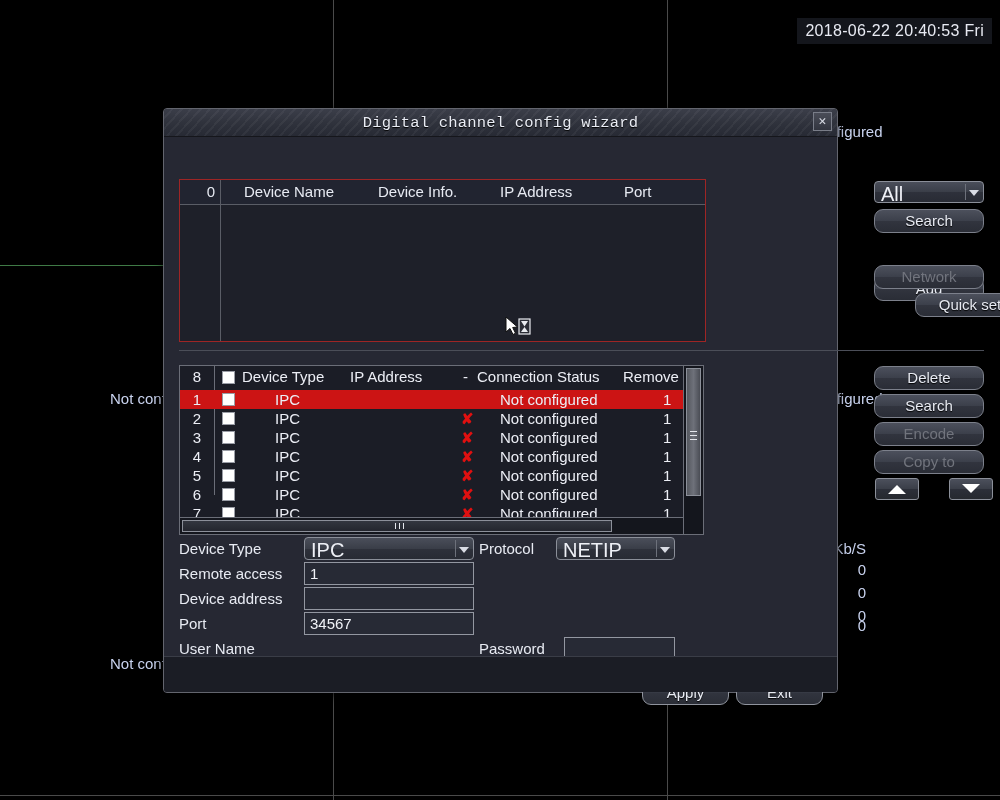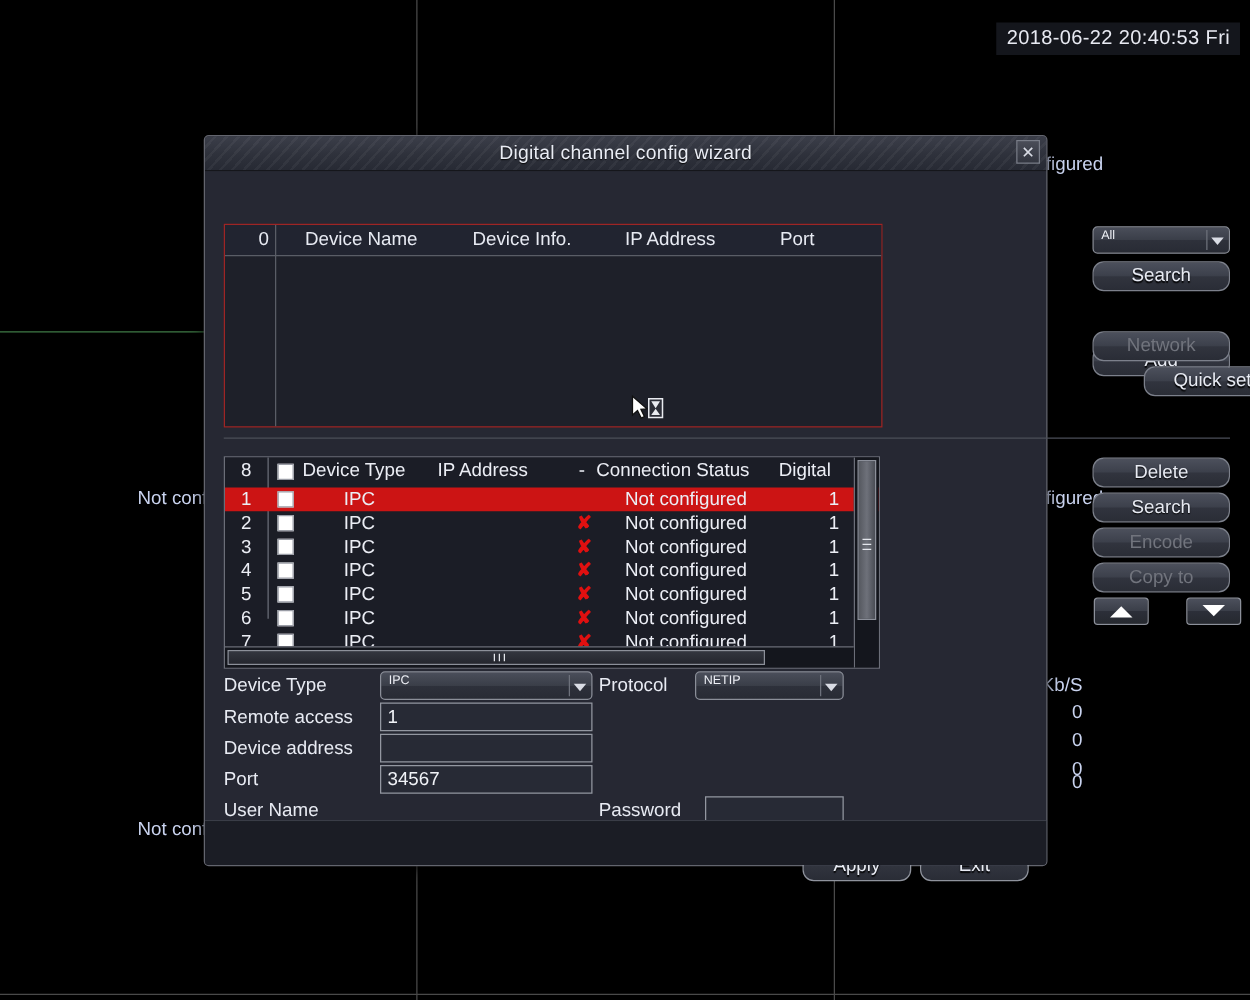--- a/index.html
+++ b/index.html
@@ -41,21 +41,21 @@
     border-radius: 4px;
     box-shadow: 0 2px 10px rgba(0,0,0,.8);
   }
   .titlebar {
     position: relative; height: 28px;
     background:
       repeating-linear-gradient(-48deg, rgba(255,255,255,.045) 0 2px, rgba(0,0,0,0) 2px 7px),
       linear-gradient(180deg, #3b3e49 0%, #2f323c 52%, #272a34 100%);
     border-bottom: 1px solid #15161b;
     border-radius: 3px 3px 0 0;
-    display: flex; align-items: center; justify-content: center;
+    display: flex; align-items: center; justify-content: center; font-family: Liberation Mono, monospace;
   }
   .titlebar .title {
     color: #e9ecf4; font-size: 15.5px; letter-spacing: .2px;
     text-shadow: 0 1px 1px #000;
   }
   .closebtn {
     position: absolute; right: 5px; top: 3px;
     width: 19px; height: 19px;
     background: linear-gradient(180deg,#4a4d58,#32353f);
     border: 1px solid #797d88;
@@ -98,21 +98,21 @@
     font-family: "Liberation Sans", sans-serif;
     cursor: pointer; text-shadow: 0 1px 1px #000;
   }
   .btn.disabled { color: #71747d; text-shadow: none; }
   .rbtn { position: absolute; left: 710px; width: 110px; height: 24px; line-height: 22px; }
 
   .combo {
     position: absolute;
     background: linear-gradient(180deg,#4a4e5a 0%,#3a3e48 50%,#2e313b 51%,#282b34 100%);
     border: 1px solid #8b8f99; border-radius: 4px;
-    color: #eef0f6; font-size: 10px; cursor: pointer; padding-left: 26px;
+    color: #eef0f6; font-size: 20px; cursor: pointer; padding-left: 26px;
   }
   .combo .cval { position: absolute; left: 6px; top: 1px; }
   .combo .arrow {
     position: absolute; right: 4px; top: 50%; margin-top: -2px;
     width: 0; height: 0; border-left: 5px solid transparent;
     border-right: 5px solid transparent; border-top: 6px solid #d9dce4;
   }
   .combo .sep { position: absolute; right: 17px; top: 2px; bottom: 2px; width: 1px; background: #6d717b; }
 
   .divider-h { position: absolute; height: 1px; background: #4b4e58; }
@@ -254,21 +254,21 @@
 
       <div id="chan-panel" style="left:15px; top:228px;">
 
         <div class="ct-head">
           <div class="col" style="left:4px; width:26px; text-align:center;">8</div>
           <div class="cb" style="left:42px; top:5px;"></div>
           <div class="col" style="left:62px;">Device Type</div>
           <div class="col" style="left:170px;">IP Address</div>
           <div class="col" style="left:283px;">-</div>
           <div class="col" style="left:297px;">Connection Status</div>
-          <div class="col" style="left:443px;">Digital</div>
+          <div class="col" style="left:443px;">Remove</div>
         </div>
         <div class="ct-vline" style="left:34px; top:0; height:129px;"></div>
 
         <div class="ct-rows">
           <div class="ct-row sel">
             <span class="c" style="left:4px; width:26px; text-align:center;">1</span>
             <span class="cb" style="left:42px; top:3px;"></span>
             <span class="c" style="left:95px;">IPC</span>
             <span class="c" style="left:320px;">Not configured</span>
             <span class="c" style="left:483px;">1</span>

